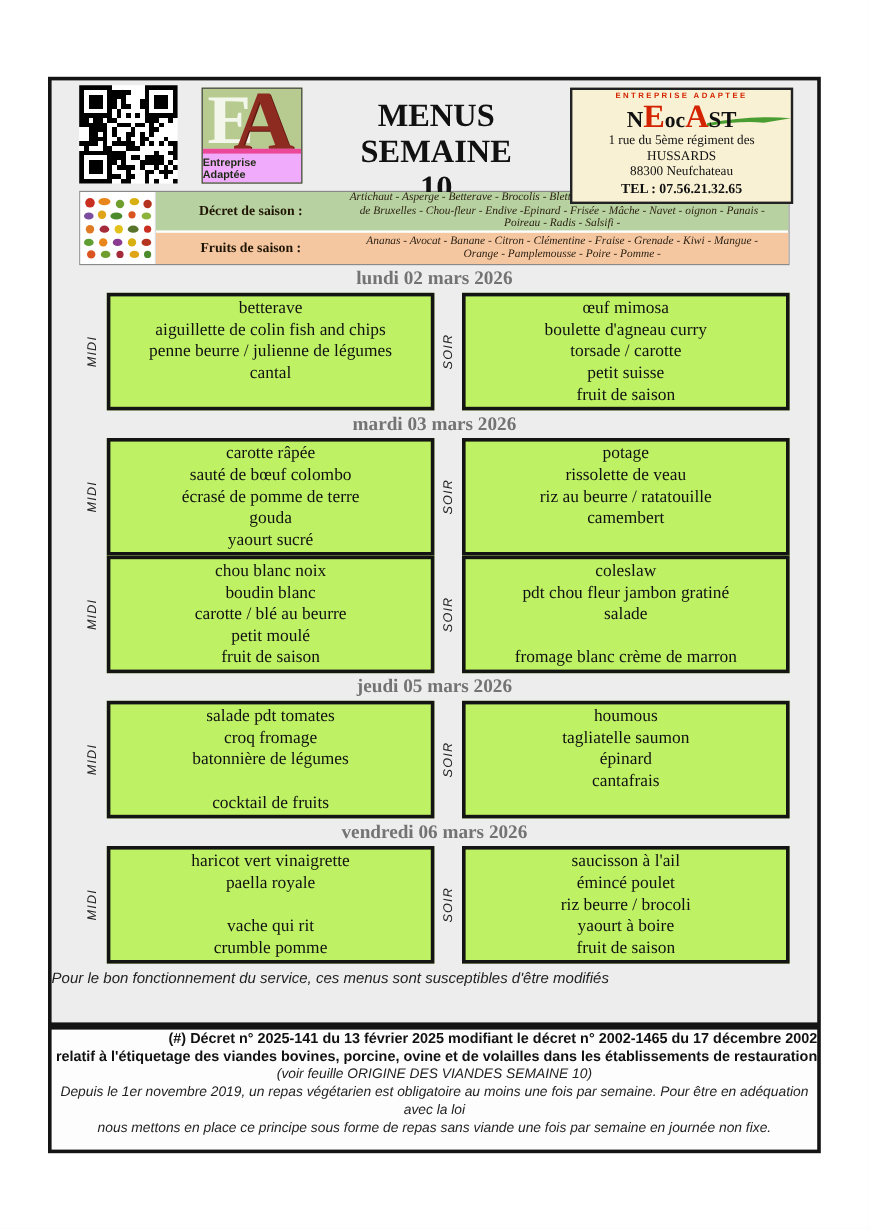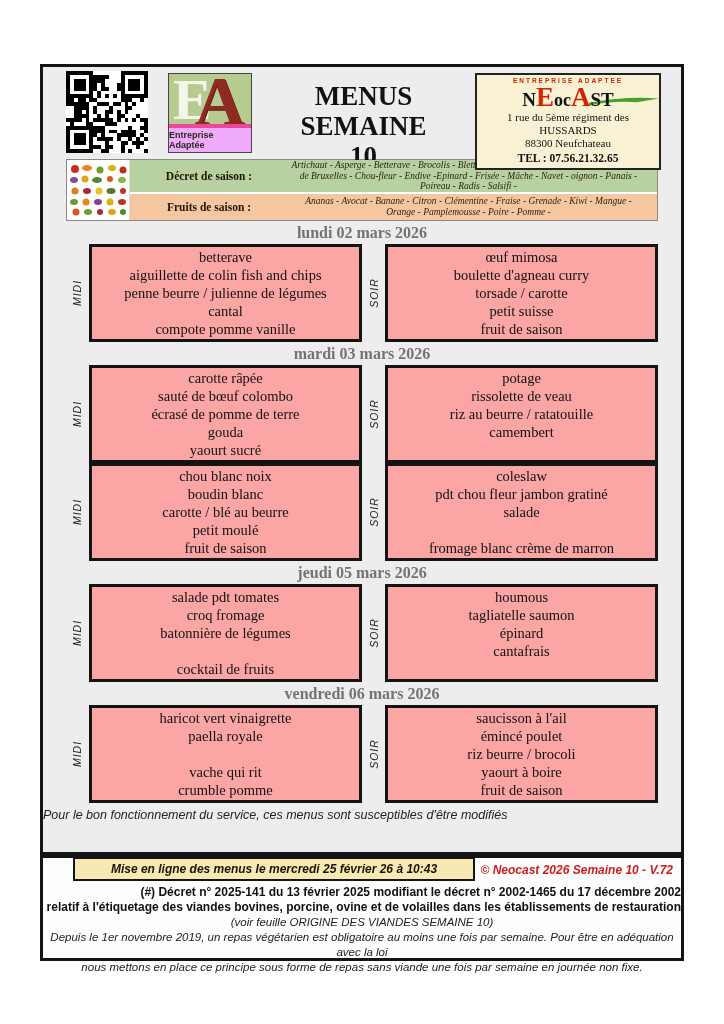--- a/index.html
+++ b/index.html
@@ -74,21 +74,21 @@
     text-align:center;font:bold 16px "Liberation Serif",serif;color:#737373;
     margin:4px 0 3px 0;line-height:16px;
   }
   .day-row{display:flex;padding:0 23px;height:98px;}
   .side-label{width:23px;display:flex;align-items:center;justify-content:center;flex:0 0 auto;}
   .side-label span{
     transform:rotate(-90deg);font:italic 10.5px "Liberation Sans",sans-serif;
     color:#222;letter-spacing:1px;white-space:nowrap;
   }
   .menu-box{
-    flex:1;background:#fca5a5;border:3px solid #141414;padding:1px 2px;box-sizing:border-box;
+    flex:1;background:#bef264;border:3px solid #141414;padding:1px 2px;box-sizing:border-box;
   }
   .ml{
     text-align:center;font:14.5px "Liberation Serif",serif;color:#111;
     line-height:18px;height:18px;white-space:nowrap;overflow:hidden;
   }
   .service-note{
     text-align:left;font:italic 12.5px "Liberation Sans",sans-serif;color:#222;
     margin-top:5px;line-height:15px;
   }
   
@@ -423,21 +423,20 @@
   <div class="day-title">lundi 02 mars 2026</div>
   <div class="day-row">
     <div class="side-label">
         <span>MIDI</span>
       </div>
     <div class="menu-box">
       <div class="ml">betterave</div>
       <div class="ml">aiguillette de colin fish and chips</div>
       <div class="ml">penne beurre / julienne de légumes</div>
       <div class="ml">cantal</div>
-      <div class="ml">compote pomme vanille</div>
     </div>
     <div class="side-label">
         <span>SOIR</span>
       </div>
     <div class="menu-box">
       <div class="ml">œuf mimosa</div>
       <div class="ml">boulette d'agneau curry</div>
       <div class="ml">torsade / carotte</div>
       <div class="ml">petit suisse</div>
       <div class="ml">fruit de saison</div>
@@ -536,22 +535,18 @@
       <div class="ml">riz beurre / brocoli</div>
       <div class="ml">yaourt à boire</div>
       <div class="ml">fruit de saison</div>
     </div>
   </div>
 
   <div class="service-note">Pour le bon fonctionnement du service, ces menus sont susceptibles d'être modifiés</div>
 </div>
 
 <div class="footer-frame">
-  <div class="footer-top">
-    <div class="online-box">Mise en ligne des menus le  mercredi 25 février 26 à 10:43</div>
-    <div class="copyright">© Neocast 2026 Semaine 10 - V.72</div>
-  </div>
   <div class="decree">(#) Décret n° 2025-141 du 13 février 2025 modifiant le décret n° 2002-1465 du 17 décembre 2002</div>
   <div class="decree">relatif à l'étiquetage des viandes bovines, porcine, ovine et de volailles dans les établissements de restauration</div>
   <div class="decree-it">(voir feuille ORIGINE DES VIANDES  SEMAINE 10)</div>
   <div class="decree-it">Depuis le 1er novembre 2019, un repas végétarien est obligatoire au moins une fois par semaine. Pour être en adéquation avec la loi</div>
   <div class="decree-it">nous mettons en place ce principe sous forme de repas sans viande une fois par semaine en journée non fixe.</div>
 </div>
 
 </body></html>

